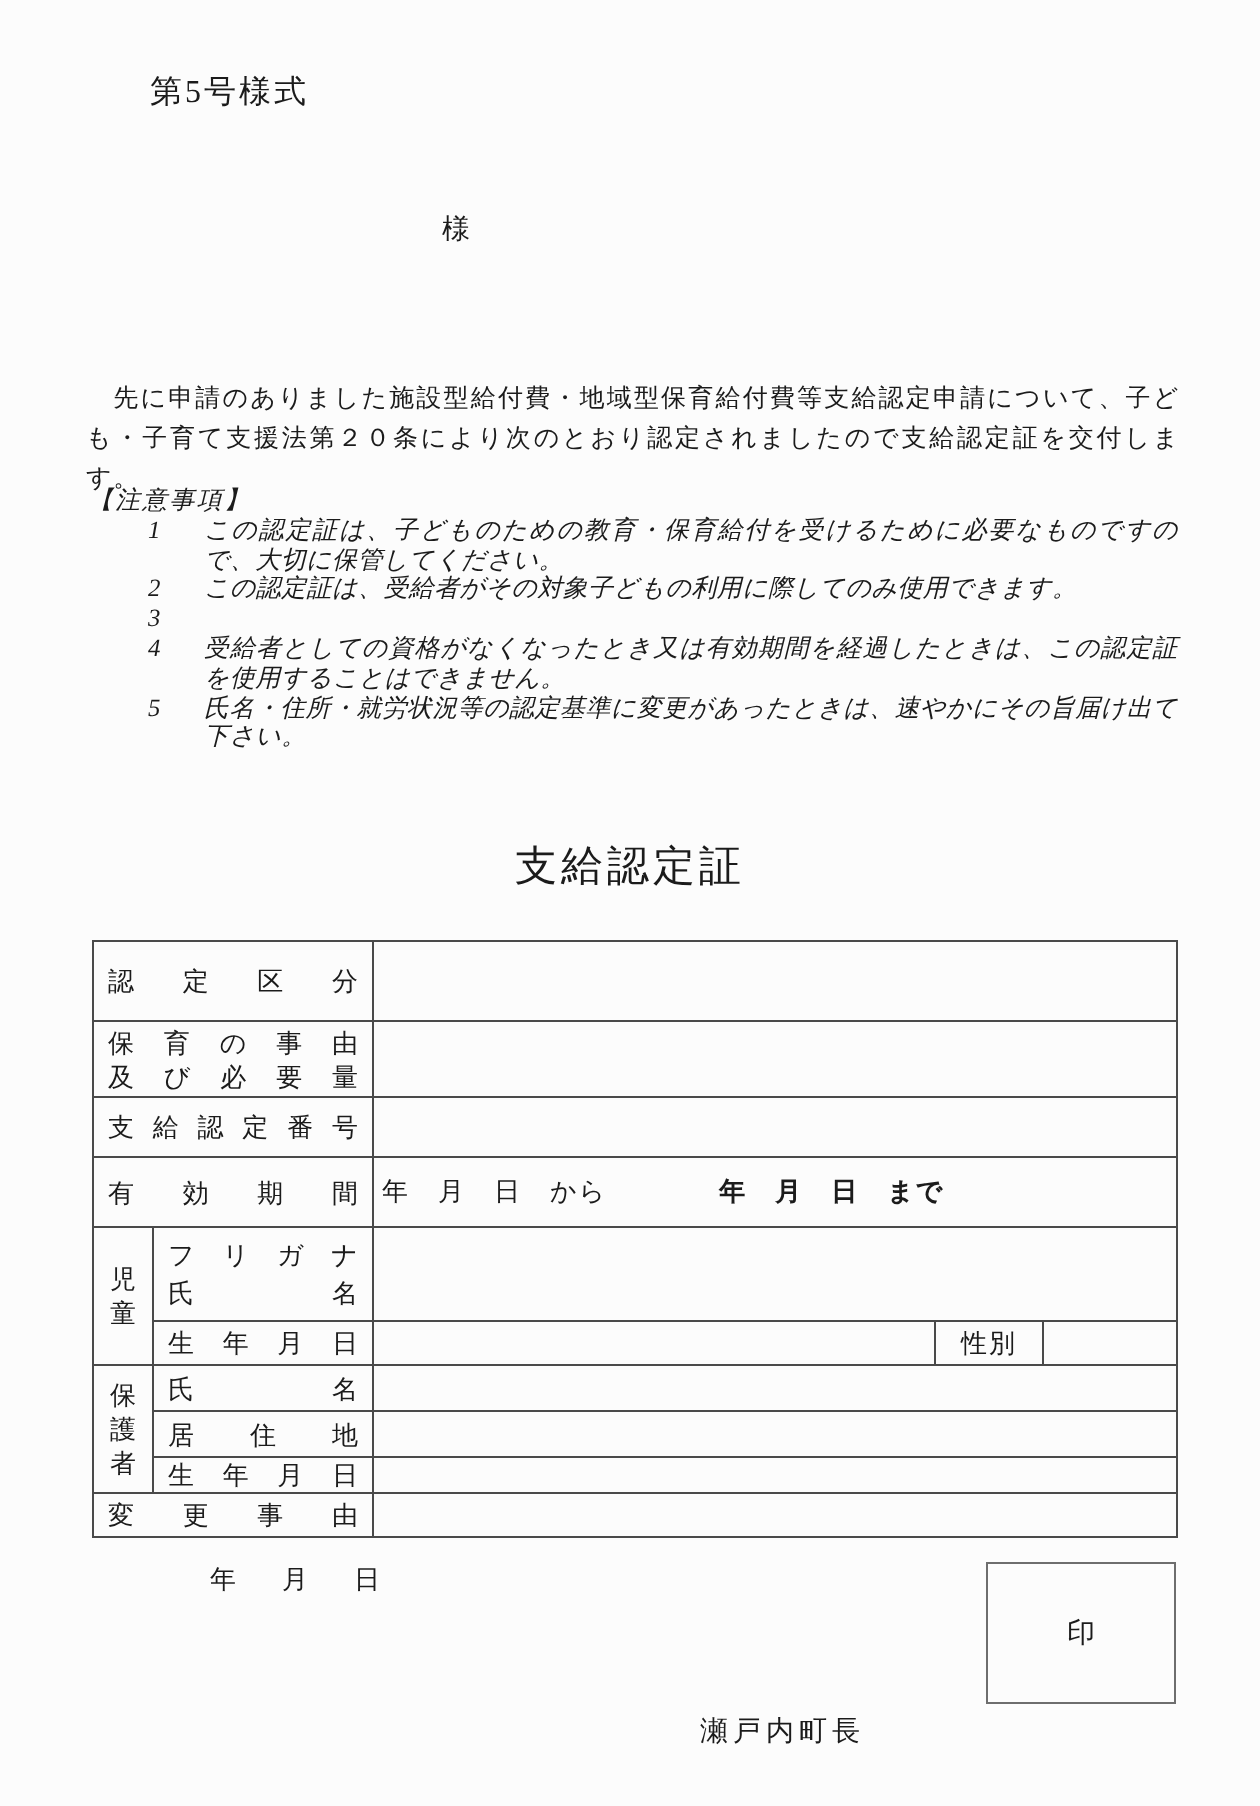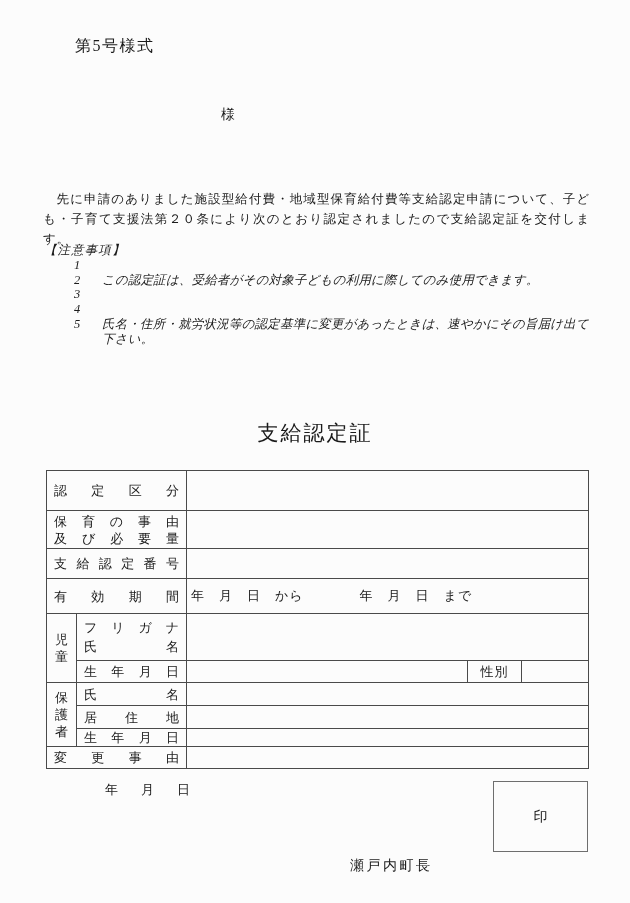--- a/index.html
+++ b/index.html
@@ -77,21 +77,21 @@
   .r9  { height: 17px; }
   .r10 { height: 22px; }
   .jh { display: flex; justify-content: space-between; line-height: 17px; }
   .r5 .jh { line-height: 19px; }
   .jv {
     display: flex; flex-direction: column;
     align-items: center; justify-content: center;
     line-height: 15px; gap: 2px;
   }
   .validity { padding-left: 31px; letter-spacing: 1px; white-space: nowrap; }
-  .vto { margin-left: 56px; }
+  .vto { margin-left: 56px; font-weight: bold; }
   .sexlbl { text-align: center; letter-spacing: 1px; padding: 0 2px; }
 
   
   .footer-date {
     left: 105px; top: 781px;
     font-size: 13px; letter-spacing: 5px;
   }
   .issuer {
     left: 350px; top: 857px;
     font-size: 14px; letter-spacing: 2.5px;
@@ -111,30 +111,32 @@
 <div class="abs form-no">第5号様式</div>
 
 <div class="abs addressee">様</div>
 
 <p class="abs intro">　先に申請のありました施設型給付費・地域型保育給付費等支給認定申請について、子ども・子育て支援法第２０条により次のとおり認定されましたので支給認定証を交付します。</p>
 
 <div class="abs notes">
   <div class="notes-header">【注意事項】</div>
   <div class="note-item">
     <span class="note-num">1</span>
+    <span class="note-text">この認定証は、子どものための教育・保育給付を受けるために必要なものですので、大切に保管してください。</span>
   </div>
   <div class="note-item">
     <span class="note-num">2</span>
     <span class="note-text">この認定証は、受給者がその対象子どもの利用に際してのみ使用できます。</span>
   </div>
   <div class="note-item">
     <span class="note-num">3</span>
   </div>
   <div class="note-item">
     <span class="note-num">4</span>
+    <span class="note-text">受給者としての資格がなくなったとき又は有効期間を経過したときは、この認定証を使用することはできません。</span>
   </div>
   <div class="note-item">
     <span class="note-num">5</span>
     <span class="note-text">氏名・住所・就労状況等の認定基準に変更があったときは、速やかにその旨届け出て下さい。</span>
   </div>
 </div>
 
 <div class="abs doc-title">支給認定証</div>
 
 <table class="cert-table">

